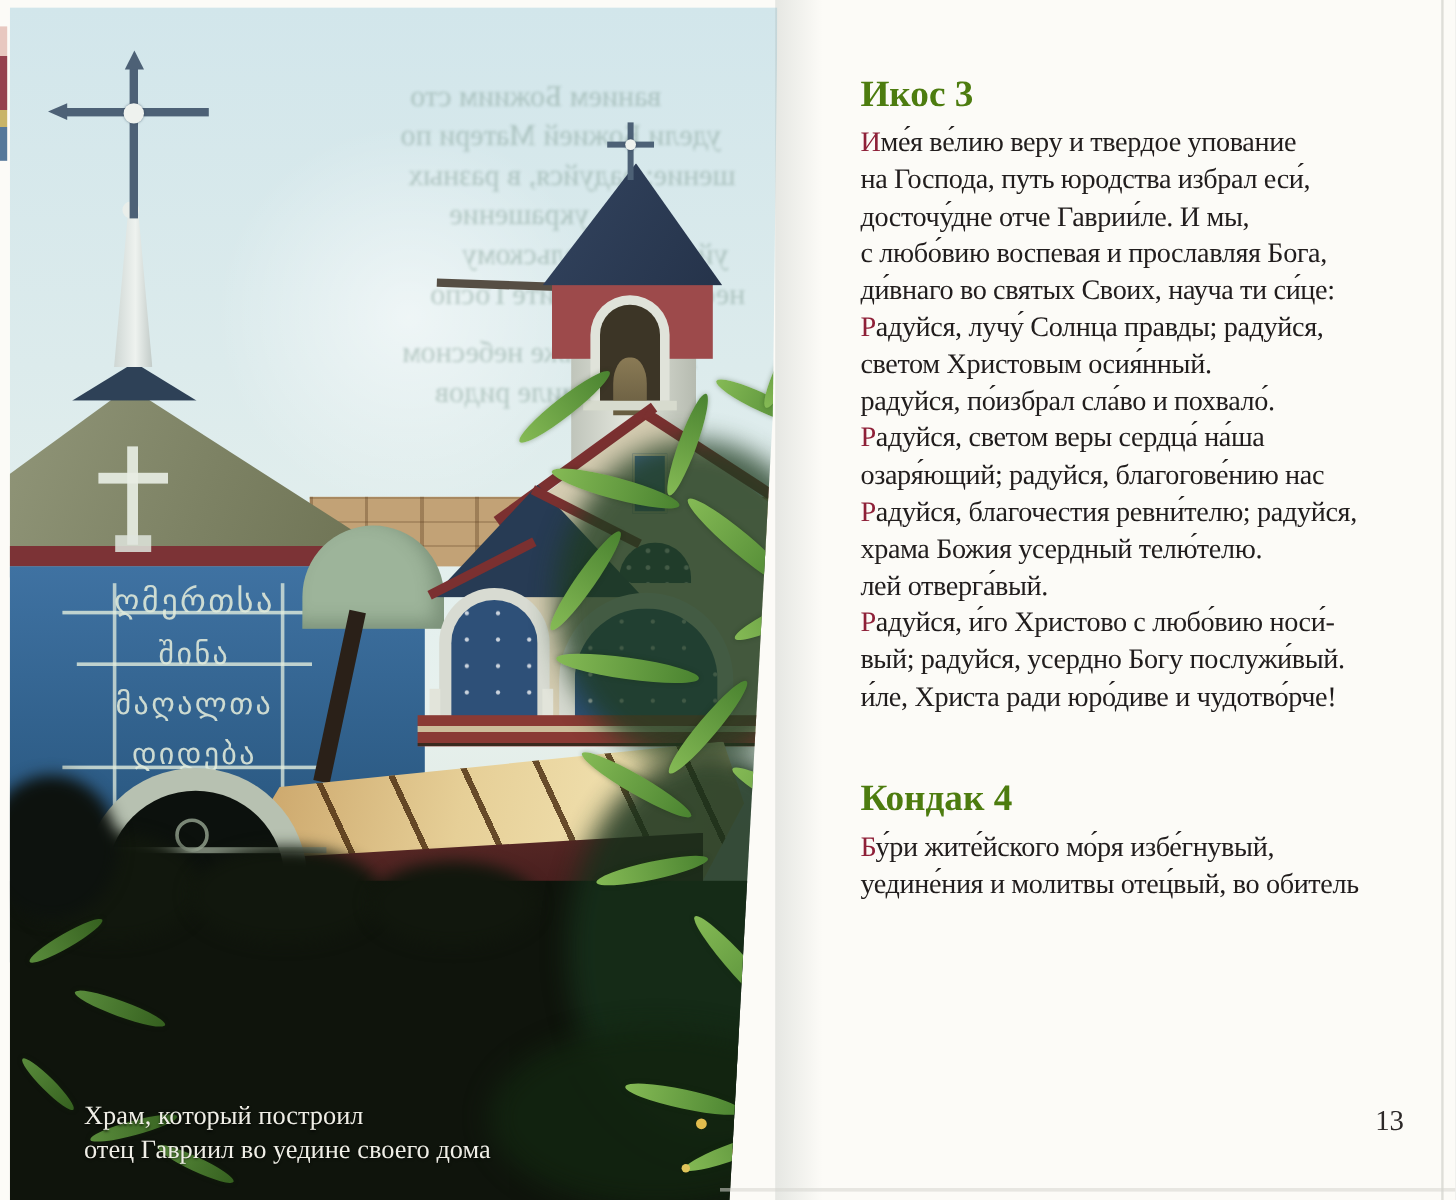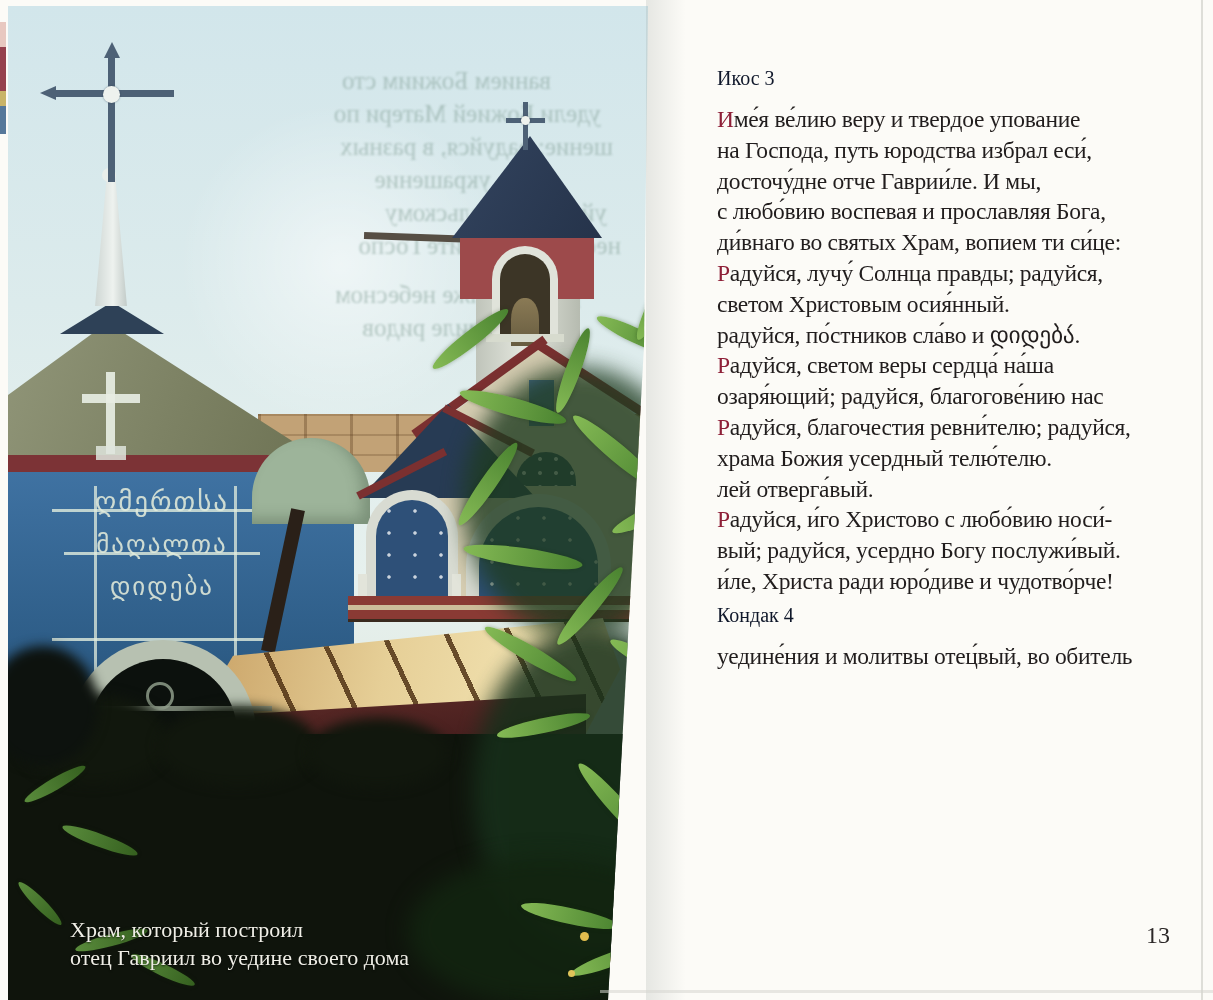--- a/index.html
+++ b/index.html
@@ -123,22 +123,22 @@
   
   .sliver{position:absolute;left:0;top:22px;width:6px;height:112px;
         background:linear-gradient(#e8c8c0 0 22%,#96414e 22% 62%,#c9b468 62% 75%,#56789a 75% 100%);}
   .gutter{position:absolute;left:646px;top:0;width:72px;height:1000px;
         background:linear-gradient(90deg,rgba(140,150,145,.20),rgba(255,255,255,0) 55%);}
   .page-edge-r{position:absolute;left:1201px;top:0;width:2px;height:1000px;background:#d8d8d2;opacity:.85;}
   .bottom-edge{position:absolute;left:600px;top:990px;width:613px;height:3px;background:#d6d6d0;opacity:.55;}
 
   
   .textcol{position:absolute;left:717px;top:60px;width:480px;}
-  .head{font-size:20px;line-height:36px;font-weight:normal;color:#0f172a;margin:0 0 8px 0;}
-  .head2{}
+  .head{font-size:31px;line-height:36px;font-weight:bold;color:#4d7c0f;margin:0 0 8px 0;}
+  .head2{margin-top:50px;}
   .bl{font-size:23.5px;letter-spacing:-0.3px;line-height:30.8px;white-space:nowrap;color:#211d1d;}
   .init{color:#8e2038;}
   .pageno{position:absolute;left:1100px;top:922px;width:70px;text-align:right;
         font-size:24px;color:#2c2828;}
 </style>
 </head>
 <body>
 
 <div class="spread">
 
@@ -158,20 +158,21 @@
 
     <div class="brick"></div>
 
     <div class="gable-roof"></div>
     <div class="fascia"></div>
     <div class="scallops"></div>
     <div class="blue-wall"></div>
 
     <div class="georgian">
       <div class="g1">ღმერთსა</div>
+      <div class="g2">შინა</div>
       <div class="g2">მაღალთა</div>
       <div class="g2">დიდება</div>
     </div>
     <div class="gline" style="left:44px;top:503px;width:216px;"></div>
     <div class="gline" style="left:56px;top:546px;width:196px;"></div>
     <div class="gline" style="left:44px;top:632px;width:216px;"></div>
     <div class="gbar" style="left:86px;top:480px;height:188px;"></div>
     <div class="gbar" style="left:226px;top:480px;height:188px;"></div>
 
     <div class="spire-pyr"></div>
@@ -283,32 +284,33 @@
   <div class="page-edge-r"></div>
   <div class="bottom-edge"></div>
 
   <div class="textcol">
     <h2 class="head">Икос 3</h2>
 
     <div class="bl"><span class="init">И</span><span>ме́я ве́лию веру и твердое упование</span></div>
     <div class="bl"><span class="init"></span><span>на Господа, путь юродства избрал еси́,</span></div>
     <div class="bl"><span class="init"></span><span>досточу́дне отче Гаврии́ле. И мы,</span></div>
     <div class="bl"><span class="init"></span><span>с любо́вию воспевая и прославляя Бога,</span></div>
-    <div class="bl"><span class="init"></span><span>ди́внаго во святых Храм, вопием ти си́це:</span></div>
+    <div class="bl"><span class="init"></span><span>ди́внаго во святых Своих, науча ти си́це:</span></div>
     <div class="bl"><span class="init">Р</span><span>адуйся, лучу́ Солнца правды; радуйся,</span></div>
     <div class="bl"><span class="init"></span><span>светом Христовым осия́нный.</span></div>
-    <div class="bl"><span class="init"></span><span>радуйся, по́стников сла́во и დიდება́.</span></div>
+    <div class="bl"><span class="init"></span><span>радуйся, по́избрал сла́во и похвало́.</span></div>
     <div class="bl"><span class="init">Р</span><span>адуйся, светом веры сердца́ на́ша</span></div>
     <div class="bl"><span class="init"></span><span>озаря́ющий; радуйся, благогове́нию нас</span></div>
     <div class="bl"><span class="init">Р</span><span>адуйся, благочестия ревни́телю; радуйся,</span></div>
     <div class="bl"><span class="init"></span><span>храма Божия усердный телю́телю.</span></div>
     <div class="bl"><span class="init"></span><span>лей отверга́вый.</span></div>
     <div class="bl"><span class="init">Р</span><span>адуйся, и́го Христово с любо́вию носи́-</span></div>
     <div class="bl"><span class="init"></span><span>вый; радуйся, усердно Богу послужи́вый.</span></div>
     <div class="bl"><span class="init"></span><span>и́ле, Христа ради юро́диве и чудотво́рче!</span></div>
 
     <h2 class="head head2">Кондак 4</h2>
 
+    <div class="bl"><span class="init">Б</span><span>у́ри жите́йского мо́ря избе́гнувый,</span></div>
     <div class="bl"><span class="init"></span><span>уедине́ния и молитвы отец́вый, во обитель</span></div>
   </div>
 
   <div class="pageno">13</div>
 </div>
 
 </body></html>

